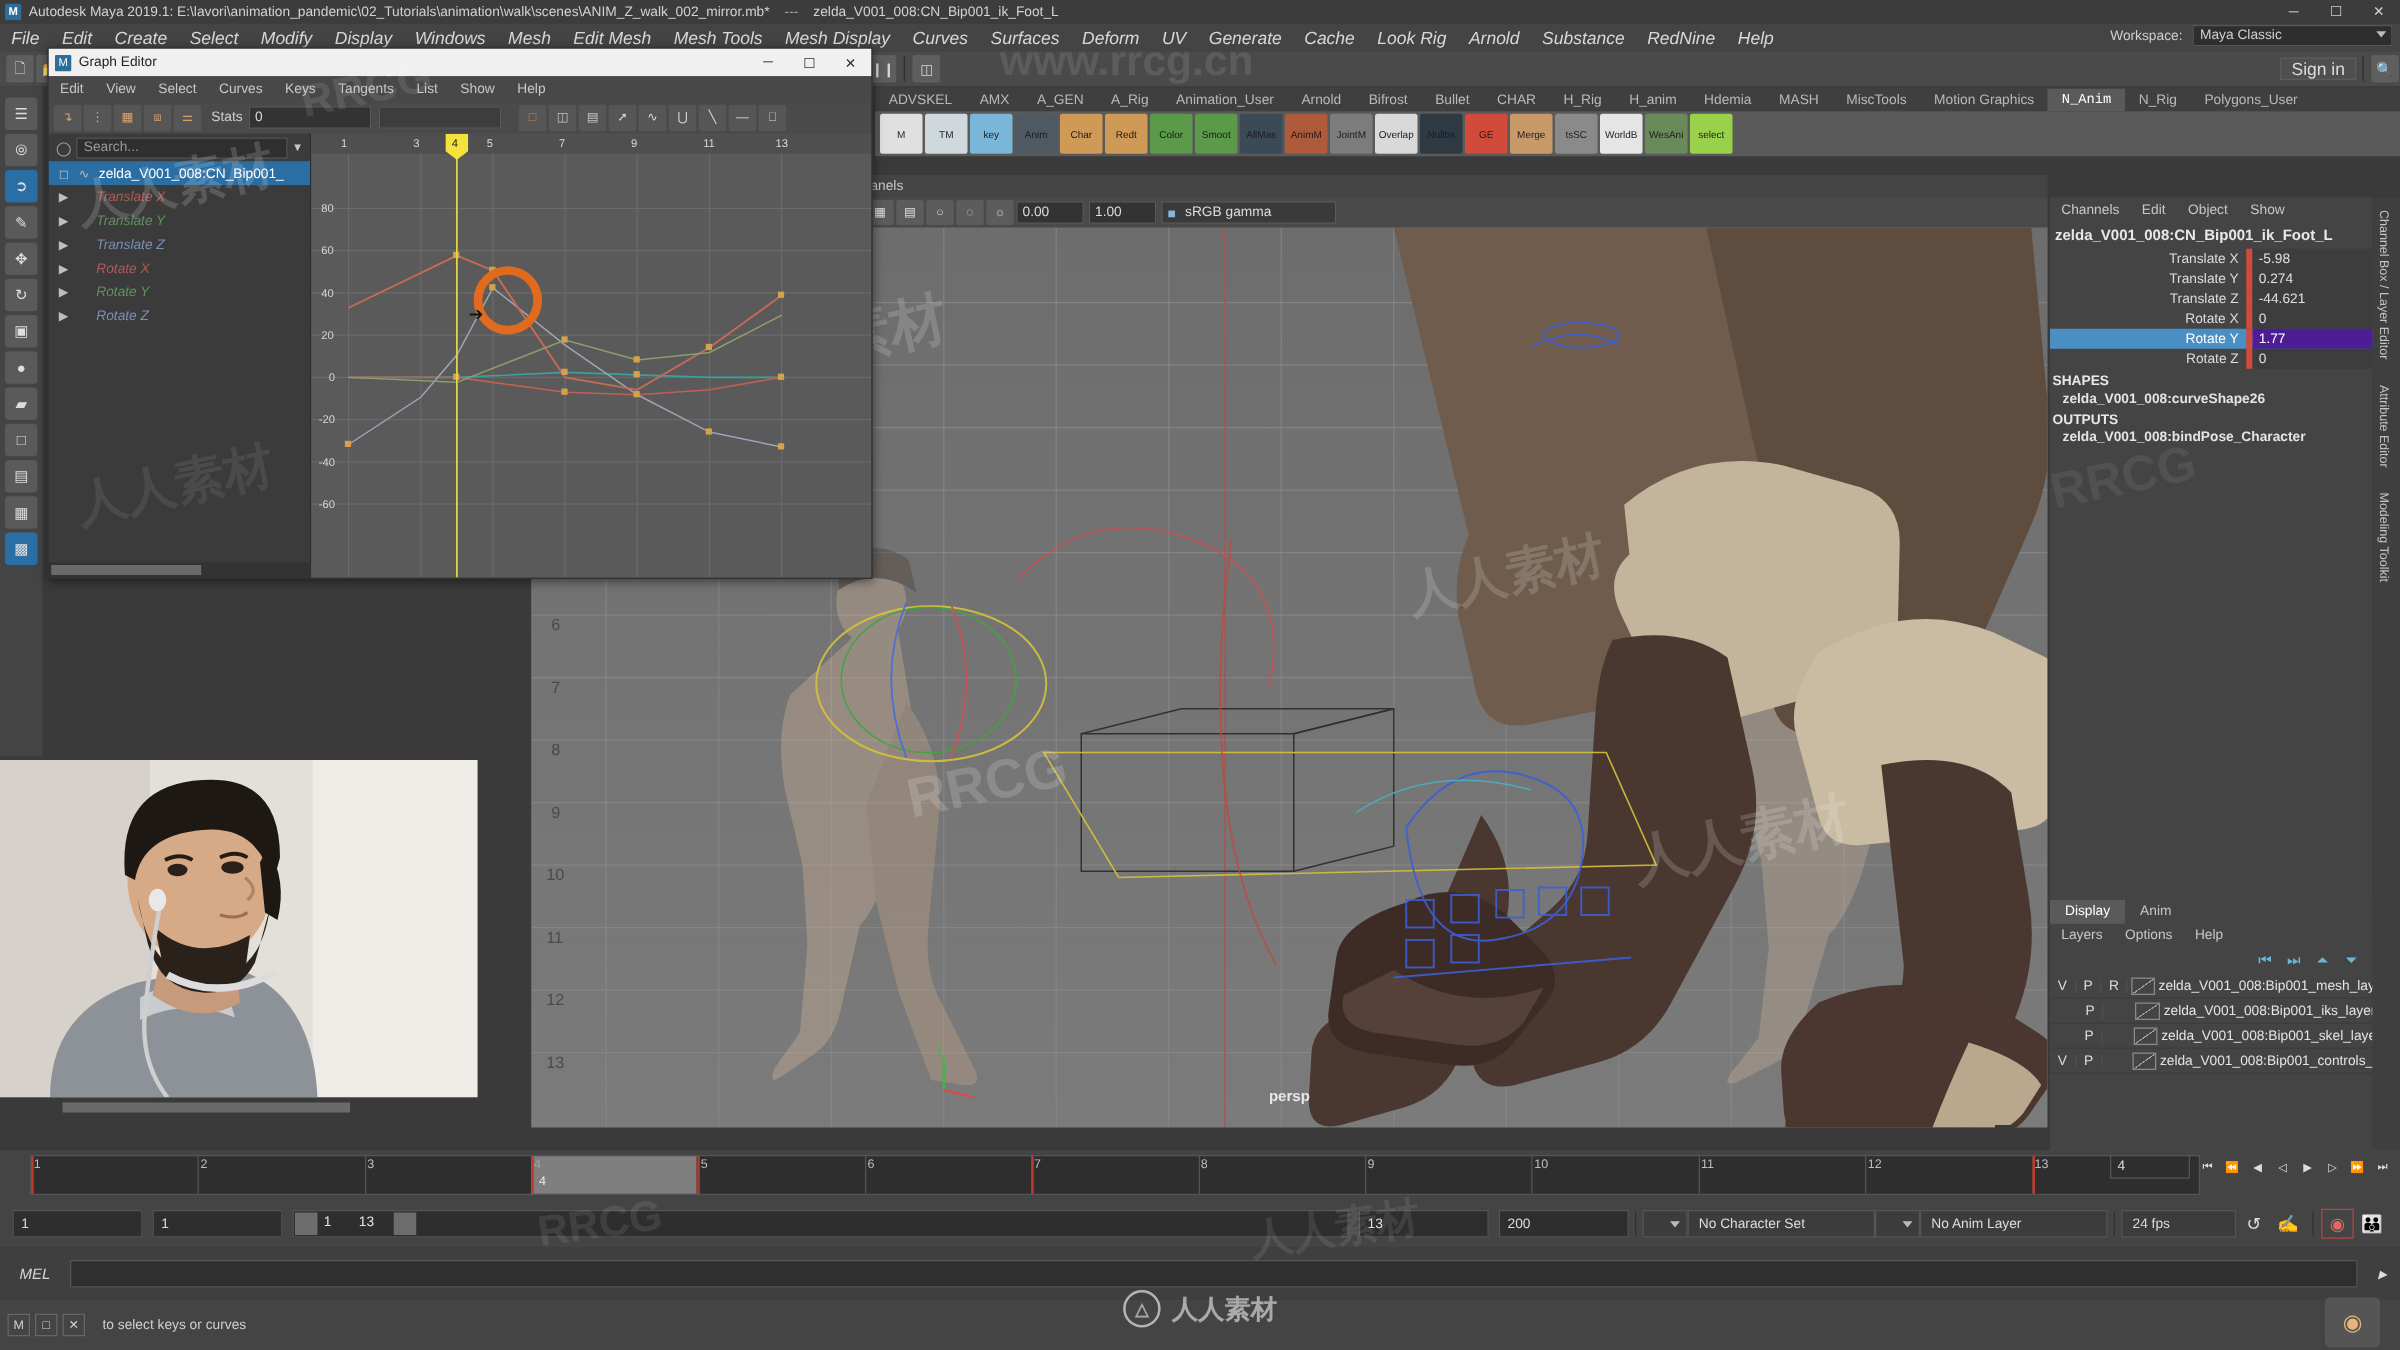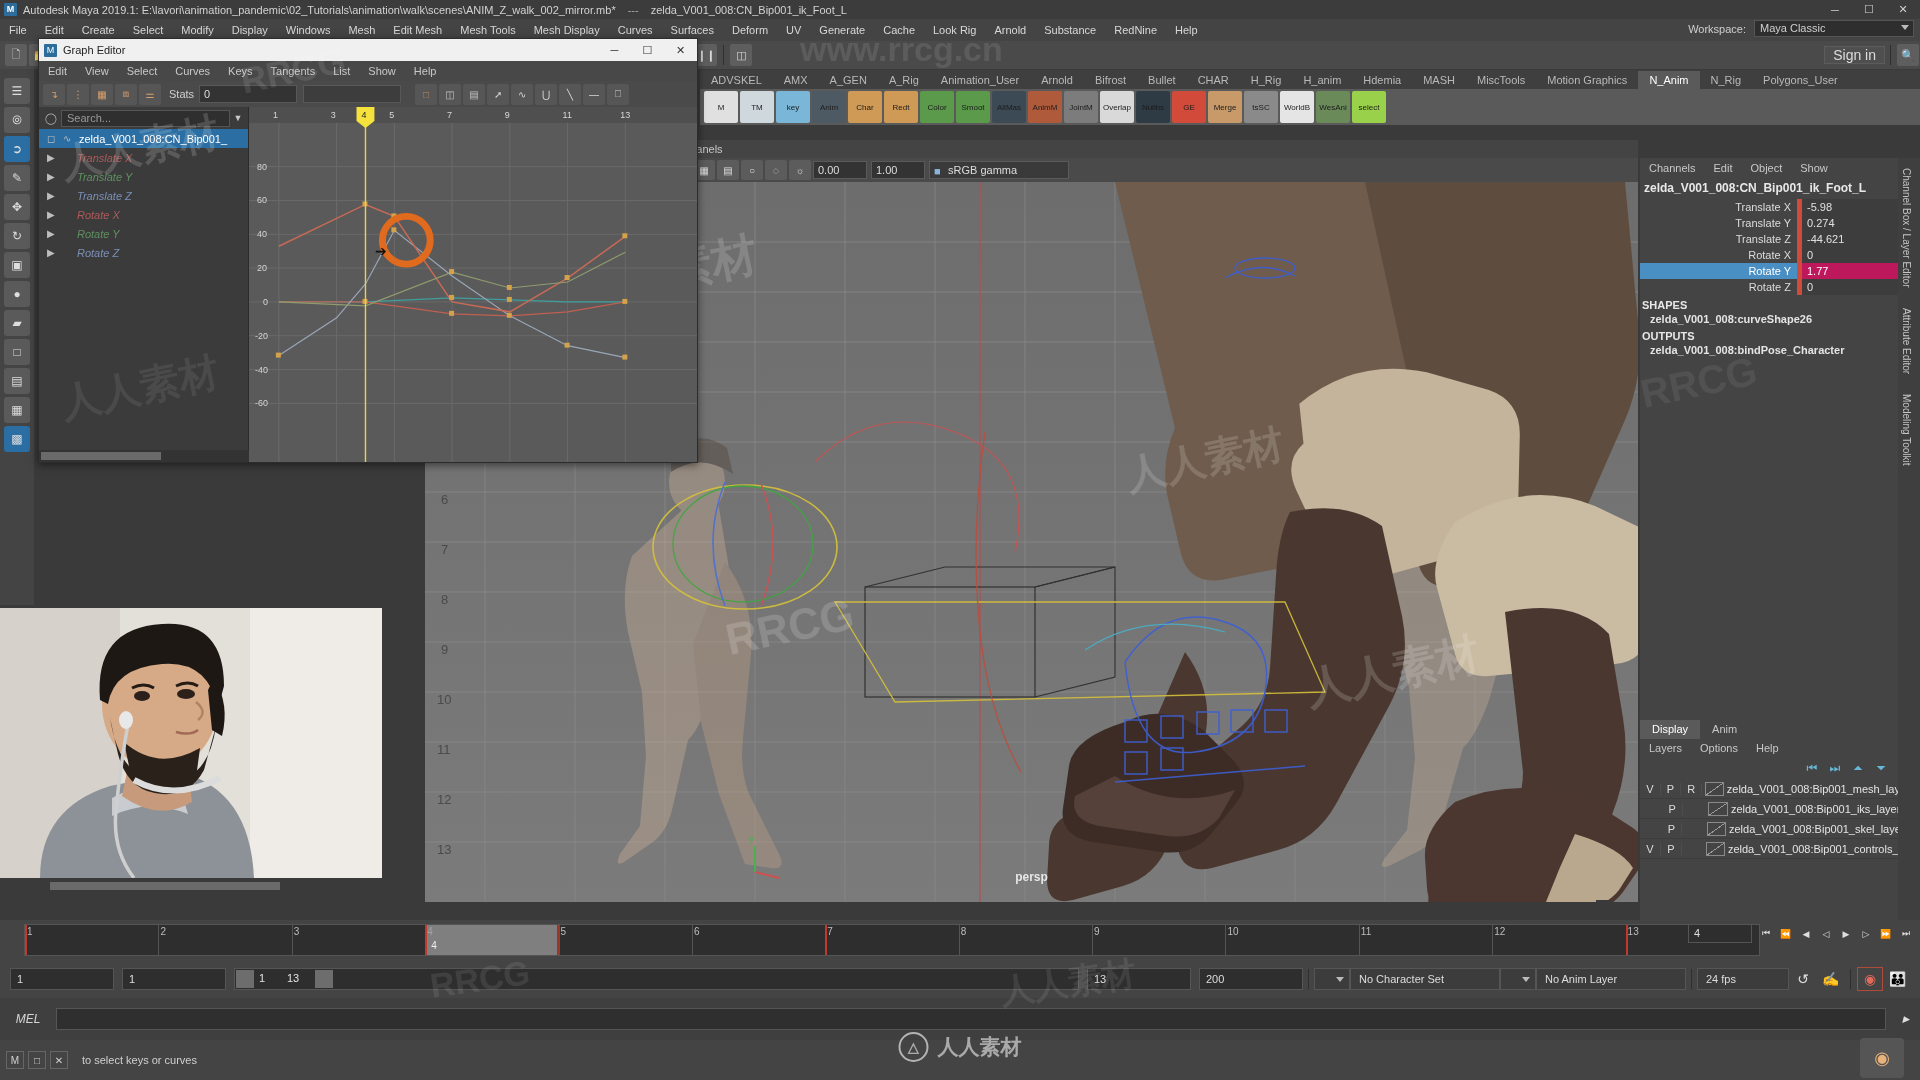--- a/index.html
+++ b/index.html
@@ -12,21 +12,21 @@
     background:#3c3c3c; display:flex; align-items:center; font-size:11px; color:#d2d2d2; }
   .mayalogo { width:13px; height:13px; margin:0 6px 0 4px; background:#2c6d9c; color:#fff;
     font-size:9px; font-weight:bold; text-align:center; line-height:13px; border-radius:1px;}
   .wtitle { white-space:nowrap; }
   .winbtns { position:absolute; right:0; top:0; height:19px; display:flex; }
   .winbtn { width:34px; height:19px; display:flex; align-items:center; justify-content:center;
     font-size:11px; color:#cfcfcf; }
 
   
   .menubar { position:absolute; left:0; top:19px; width:1920px; height:22px;
-    background:#444; display:flex; align-items:center; font-size:11px; }
+    background:#444; display:flex; align-items:center; font-size:14px;font-style:italic; }
   .menubar .mi { padding:0 9px; line-height:22px; color:#d8d8d8; white-space:nowrap;}
   .workspace { position:absolute; right:6px; top:20px; display:flex; align-items:center; font-size:11px; }
   .wsLabel { margin-right:8px; color:#cfcfcf;}
   .wsBox { width:160px; height:17px; background:#2e2e2e; border:1px solid #555; color:#d0d0d0;
      font-size:11px; padding-left:5px; line-height:15px; position:relative;}
   .wsBox .arr { position:absolute; right:4px; top:4px; border-left:4px solid transparent;
     border-right:4px solid transparent; border-top:5px solid #bbb;}
 
   
   .statusline { position:absolute; left:0; top:41px; width:1920px; height:28px;
@@ -39,21 +39,21 @@
       color:#cdcdcd; padding:0 10px; line-height:18px;}
   .symBox { height:20px; background:#3a3a3a; border:1px solid #5a5a5a; font-size:11px;
       color:#cdcdcd; padding:0 10px; line-height:18px;}
   .signin { height:18px; border:1px solid #5c5c5c; background:#4f4f4f; font-size:14px;
       padding:0 8px; line-height:16px; color:#ddd;}
 
   
   .shelftabs { position:absolute; left:700px; top:70px; width:1220px; height:19px;
      background:#3f3f3f; display:flex; align-items:flex-end; font-size:11px; overflow:hidden;}
   .shelftab { padding:0 11px; line-height:18px; color:#b9b9b9; white-space:nowrap; }
-  .shelftab.active { background:#5a5a5a; color:#fff; }
+  .shelftab.active { background:#5a5a5a; color:#fff;font-family:Liberation Mono, monospace; }
   
   .shelfrow { position:absolute; left:700px; top:89px; width:1220px; height:36px;
      background:#5a5a5a; display:flex; align-items:center; padding-left:4px; overflow:hidden;}
   .shbtn { width:34px; height:32px; margin-right:2px; border-radius:2px;
      display:flex; flex-direction:column; align-items:center; justify-content:center;
      font-size:8px; color:#f0f0f0; text-align:center; line-height:9px; overflow:hidden;}
 
   
   .toolcol { position:absolute; left:0; top:69px; width:34px; height:536px; background:#444;
      padding-top:6px; }
@@ -116,21 +116,21 @@
   .rp-tabs{ height:20px; display:flex; align-items:flex-start; font-size:11px; background:#444;}
   .rp-tabs .mi{ padding:0 9px; line-height:20px;}
   .cbTitle{ font-size:12px; font-weight:bold; color:#e8e8e8; padding:3px 0 4px 4px;}
   .cbRow{ height:16px; display:flex; align-items:center; font-size:11px;}
   .cbRow.sel{ background:#4a8fc4; }
   .cbRow .lab{ flex:1; text-align:right; padding-right:6px; color:#dcdcdc;}
   .cbRow.sel .lab{ color:#fff;}
   .cbRow .bar{ width:5px; align-self:stretch; background:#d14b3c;}
   .cbRow .val{ width:96px; padding-left:5px; color:#e0e0e0; background:#3d3d3d; align-self:stretch;
      line-height:16px;}
-  .cbRow.sel .val{ background:#be185d; color:#fff;}
+  .cbRow.sel .val{ background:#4c1d95; color:#fff;}
   .cbSect{ font-size:11px; font-weight:bold; color:#e8e8e8; padding:4px 0 1px 2px;}
   .cbItem{ font-size:11px; font-weight:bold; color:#e4e4e4; padding:1px 0 1px 10px;}
 
   .layerpanel{ position:absolute; right:22px; bottom:130px; width:258px; height:230px; background:#444;}
   .lp-tabs{ height:19px; display:flex; font-size:11px;}
   .lp-tabs .t{ padding:0 12px; line-height:19px;}
   .lp-tabs .t.active{ background:#5a5a5a; color:#fff;}
   .lp-menu{ height:18px; display:flex; font-size:11px;}
   .lp-menu .mi{ padding:0 9px; line-height:18px;}
   .lp-icons{ height:22px; display:flex; justify-content:flex-end; align-items:center; padding-right:8px;}

